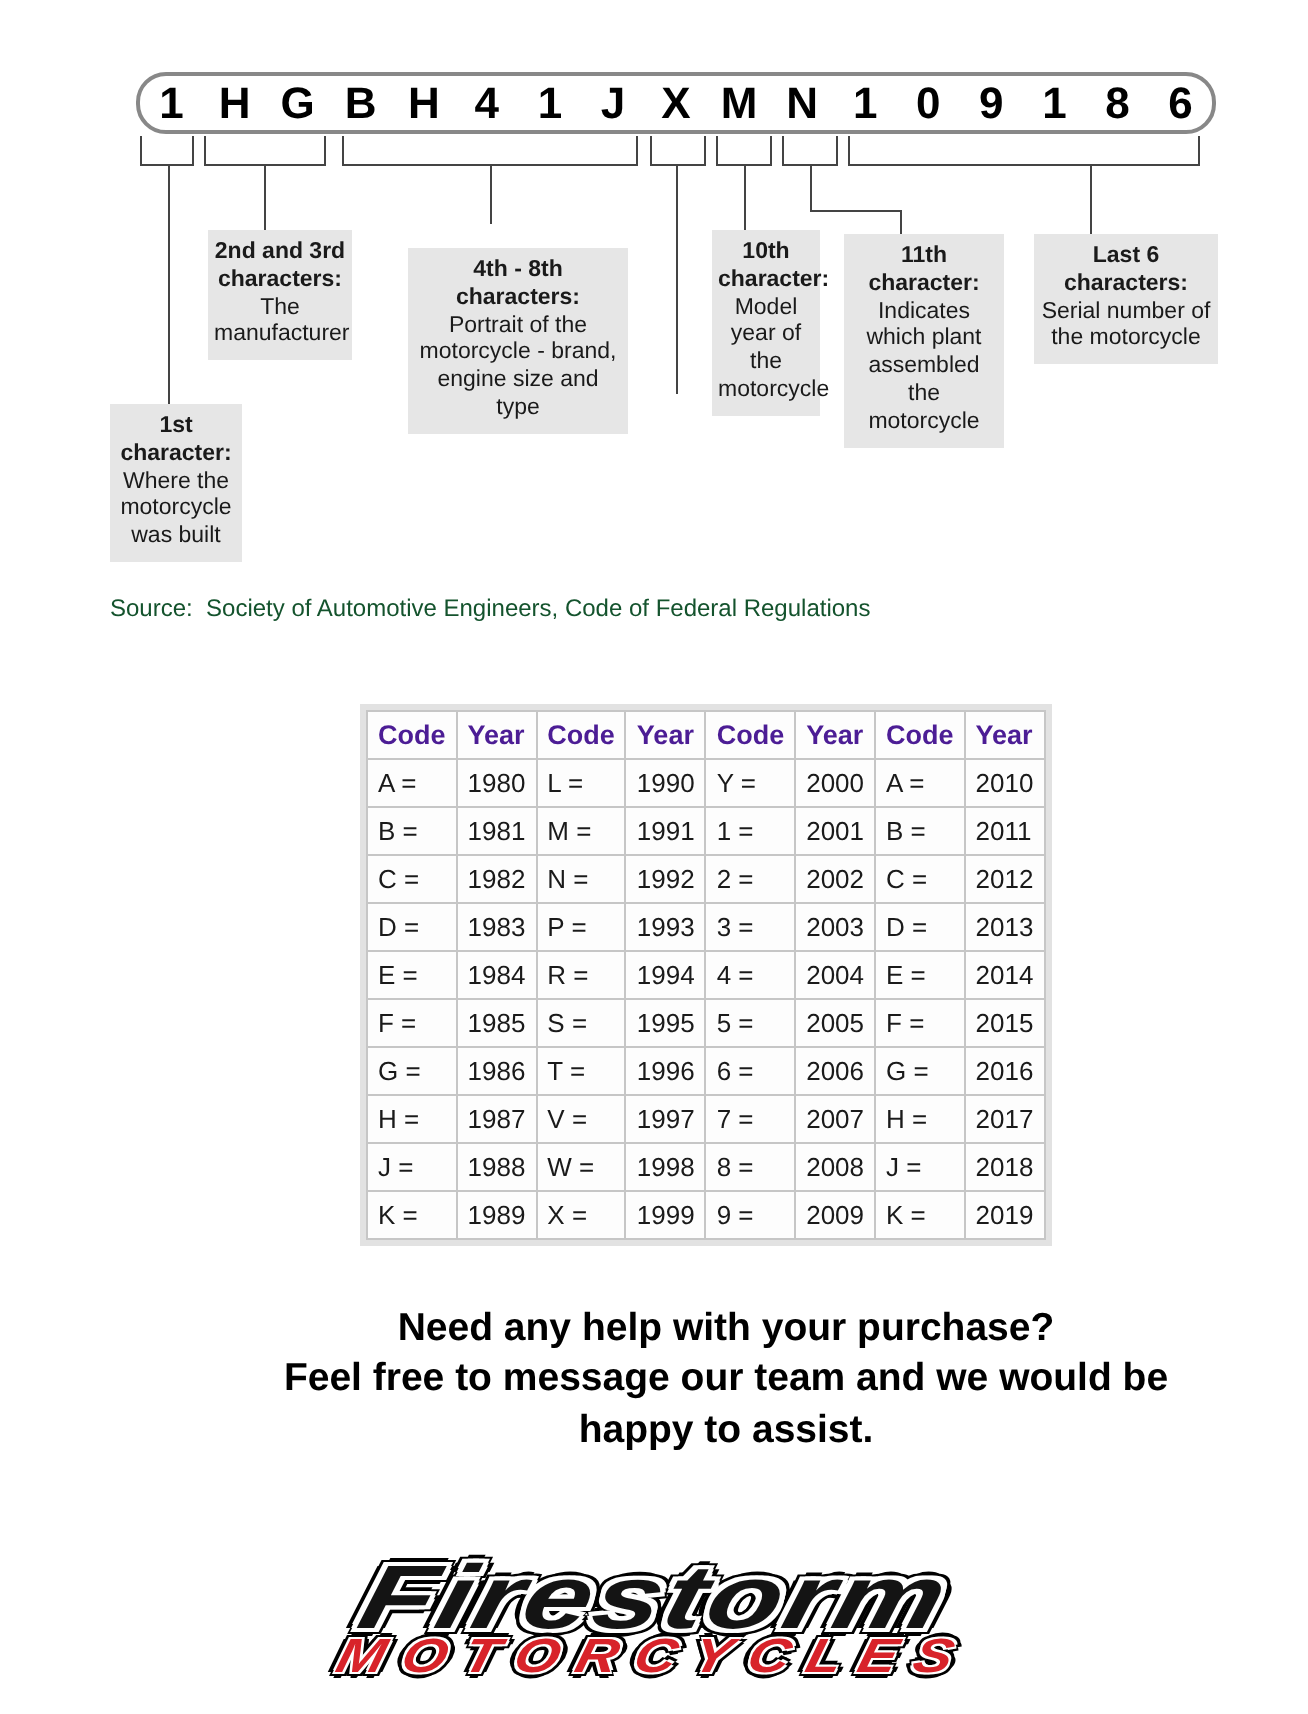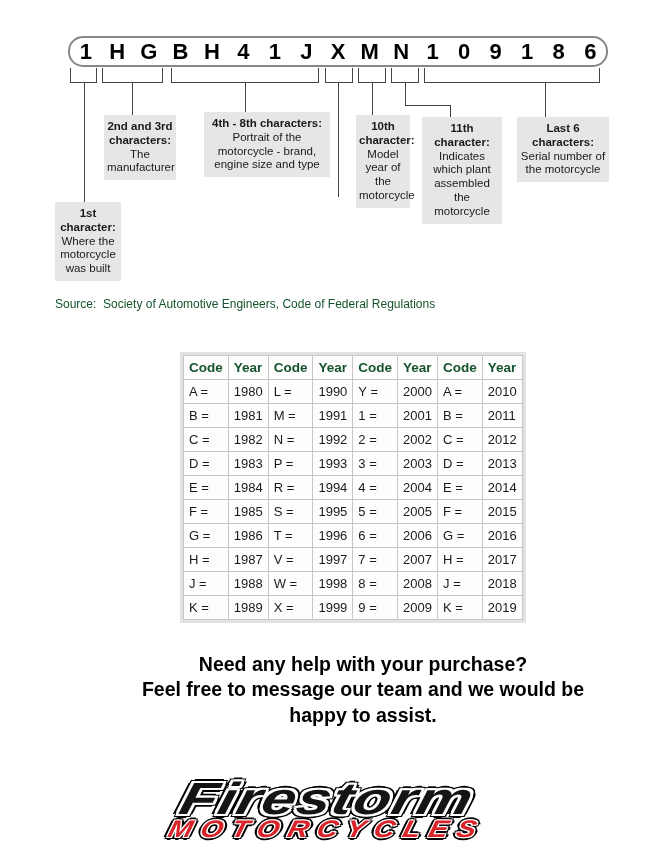--- a/index.html
+++ b/index.html
@@ -43,21 +43,21 @@
   }
 
   
   .table-wrap { position:absolute; left:180px; top:352px; }
   table.year-table {
     border-collapse:separate; border-spacing:1px;
     background:#c6c6c6; border:3px solid #e2e2e2;
   }
   table.year-table th {
     background:#fdfdfd; font-size:13.5px; font-weight:bold; text-align:left;
-    padding:4px 5px; color:#14532d;
+    padding:4px 5px; color:#4c1d95;
   }
   table.year-table td {
     background:#fdfdfd; font-size:13px; padding:4px 5px; color:#1a1a1a;
     white-space:nowrap;
   }
   table.year-table th.code-col, table.year-table td.code-col { min-width:32px; }
   table.year-table th.year-col, table.year-table td.year-col { min-width:28px; }
 
   
   .help-msg {
@@ -139,21 +139,21 @@
   <div class="vlabel" style="left:55px; top:202px; width:66px;">
     <span class="t">1st character:</span>
     <span class="b">Where the motorcycle was built</span>
   </div>
 
   <div class="vlabel" style="left:104px; top:115px; width:72px;">
     <span class="t">2nd and 3rd characters:</span>
     <span class="b">The manufacturer</span>
   </div>
 
-  <div class="vlabel" style="left:204px; top:112px; width:126px;">
+  <div class="vlabel" style="left:204px; top:124px; width:110px;">
     <span class="t">4th - 8th characters:</span>
     <span class="b">Portrait of the motorcycle - brand, engine size and type</span>
   </div>
 
 
   <div class="vlabel" style="left:356px; top:115px; width:54px;">
     <span class="t">10th character:</span>
     <span class="b">Model year of the motorcycle</span>
   </div>
 

